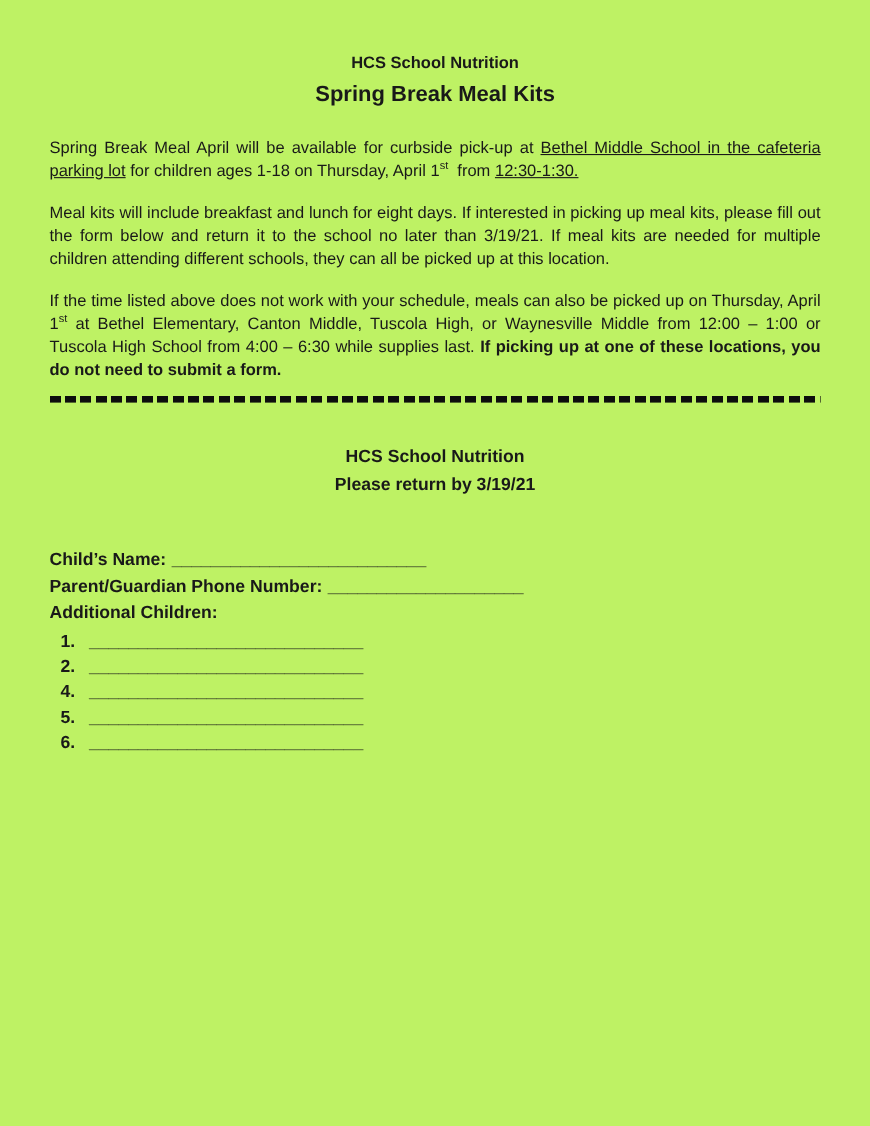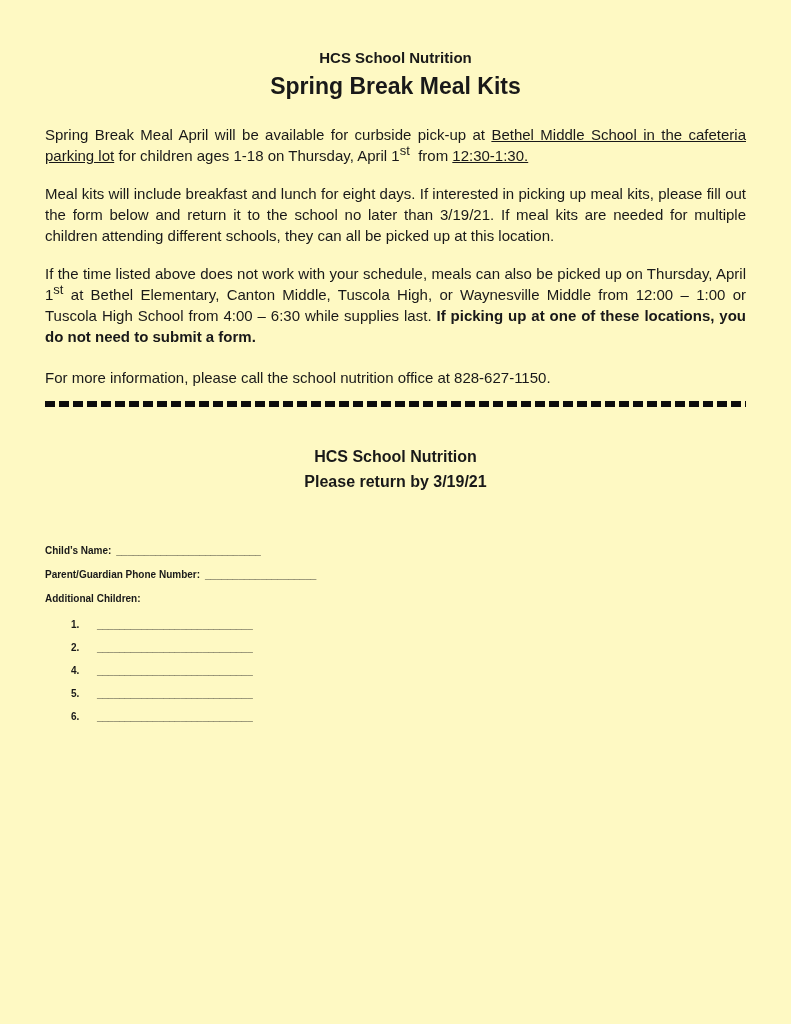--- a/index.html
+++ b/index.html
@@ -1,74 +1,73 @@
 <!DOCTYPE html>
 <html><head>
 <meta charset="utf-8">
 <style>
   html, body { margin: 0; padding: 0; background: #e8e8e8; }
   .page {
     position: relative;
     width: 791px;
     height: 1024px;
     margin: 0 auto;
-    background: #fef9c3;
+    background: #bef264;
     box-sizing: border-box;
     padding: 48px 45px 0 45px;
     font-family: "Liberation Sans", sans-serif;
     color: #191919;
     overflow: hidden;
   }
   .center { text-align: center; }
   .b { font-weight: 700; }
   .doc-subtitle { font-size: 15px; line-height: 20px; font-weight: 700; }
-  .doc-title { font-size: 23px; line-height: 26px; font-weight: 700; margin-top: 5px; }
+  .doc-title { font-size: 20px; line-height: 26px; font-weight: 700; margin-top: 5px; }
   .para {
     font-size: 15px;
     line-height: 21px;
     margin: 0;
   }
   .j { text-align: justify; }
   .p1 { margin-top: 25px; }
   .p2 { margin-top: 17px; }
   .p3 { margin-top: 17px; }
   .contact { margin-top: 20px; }
   .u { text-decoration: underline; }
-  sup.ord { font-size: 13px; vertical-align: super; line-height: 0; }
+  sup.ord { font-size: 10px; vertical-align: super; line-height: 0; }
   .divider {
     margin-top: 13px;
     height: 6px;
     background: repeating-linear-gradient(to right,
       #0d0d0d 0px, #0d0d0d 10px,
       transparent 10px, transparent 14px);
   }
   .form-header { margin-top: 37px; font-size: 16px; line-height: 25px; font-weight: 700; }
-  .fields { margin-top: 45px; font-size: 10px; font-weight: 700; }
+  .fields { margin-top: 45px; font-size: 16px; font-weight: 700; }
   .field-row { line-height: 24px; white-space: nowrap; }
   .field-row .blank { margin-left: 5px; letter-spacing: 0; }
   .child-list { margin-top: 2px; }
-  .child-row { line-height: 23px; margin-left: 26px; white-space: nowrap; }
+  .child-row { line-height: 23px; margin-left: 10px; white-space: nowrap; }
   .child-row .num { display: inline-block; min-width: 18px; }
   .child-row .blank { margin-left: 8px; }
 </style>
 </head>
 <body>
 
 <div class="page">
 
   <div class="center doc-subtitle">HCS School Nutrition</div>
   <div class="center doc-title">Spring Break Meal Kits</div>
 
   <p class="para j p1"><span>Spring Break Meal April will be available for curbside pick-up at </span><span class="u">Bethel Middle School in the cafeteria parking lot</span><span> for children ages 1-18 on Thursday, April 1</span><sup class="ord">st</sup><span>&nbsp; from </span><span class="u">12:30-1:30.</span></p>
 
   <p class="para j p2">Meal kits will include breakfast and lunch for eight days. If interested in picking up meal kits, please fill out the form below and return it to the school no later than 3/19/21. If meal kits are needed for multiple children attending different schools, they can all be picked up at this location.</p>
 
   <p class="para j p3"><span>If the time listed above does not work with your schedule, meals can also be picked up on Thursday, April 1</span><sup class="ord">st</sup><span> at Bethel Elementary, Canton Middle, Tuscola High, or Waynesville Middle from 12:00 – 1:00 or Tuscola High School from 4:00 – 6:30 while supplies last. </span><span class="b">If picking up at one of these locations, you do not need to submit a form.</span></p>
 
-  <p class="para contact">For more information, please call the school nutrition office at 828-627-1150.</p>
 
   <div class="divider"></div>
 
   <div class="form-header center">
     <div>HCS School Nutrition</div>
     <div>Please return by 3/19/21</div>
   </div>
 
   <div class="fields">
     <div class="field-row"><span>Child’s Name:</span><span class="blank">__________________________</span></div>

